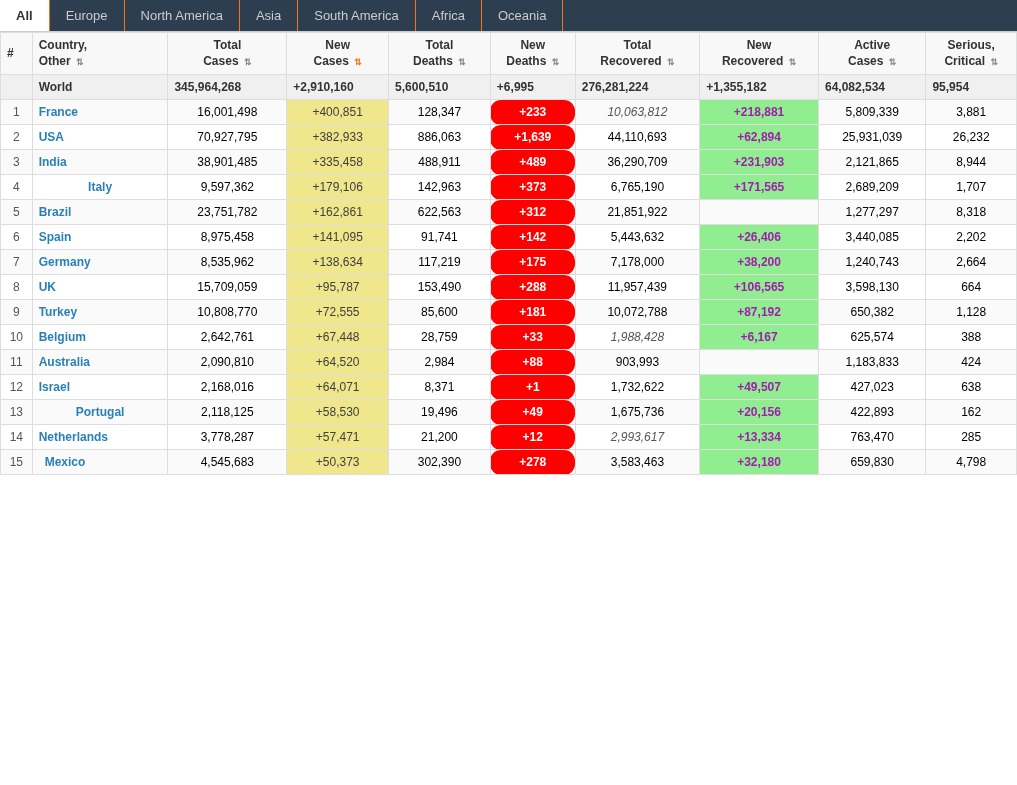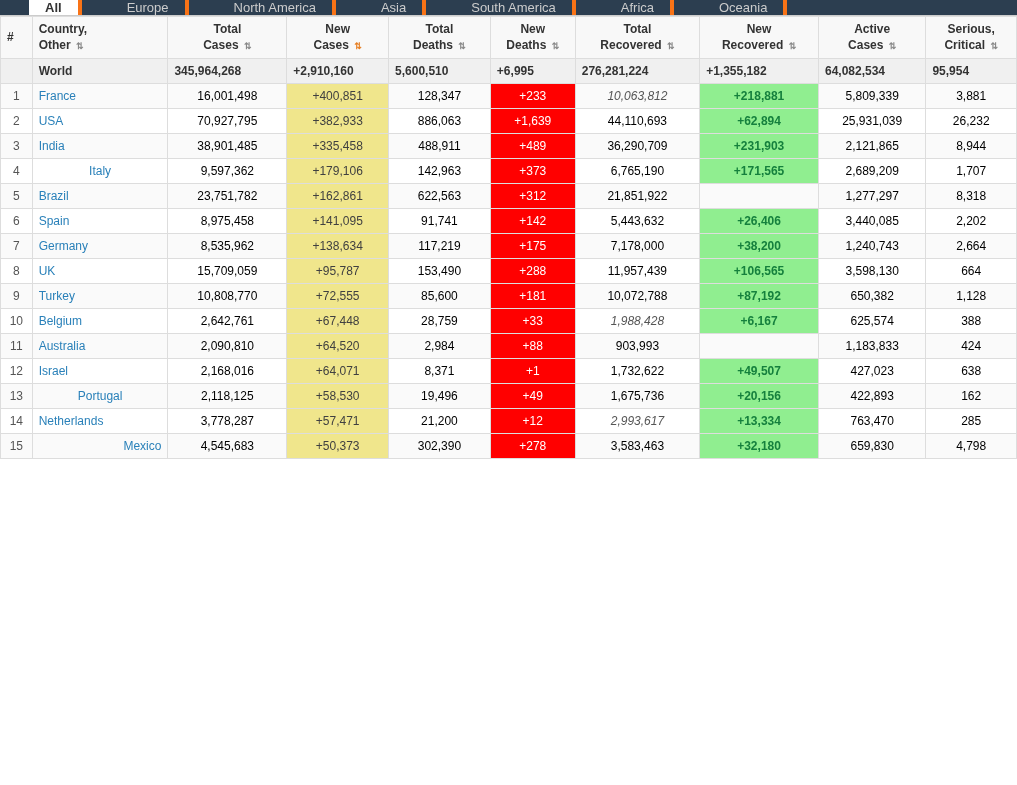--- a/index.html
+++ b/index.html
@@ -5,26 +5,25 @@
     * { box-sizing: border-box; margin: 0; padding: 0; }
     body { font-family: Arial, sans-serif; font-size: 12px; background: #fff; width: 1017px; }
 
     
     .tab-bar {
       display: flex;
       background: #2c3e50;
       border-bottom: 1px solid #ccc;
     }
     .tab {
-      padding: 0 16px;
+      padding: 8px 16px;
       color: #ccc;
       cursor: pointer;
       font-size: 13px;
-      border-right: 4px solid #f97316;
-      margin-left: 29px;
+      border-right: 1px solid #f97316;
     }
     .tab.active {
       background: #fff;
       color: #333;
       font-weight: bold;
     }
 
     
     table {
       width: 100%;
@@ -73,40 +72,41 @@
     }
     tbody tr td:first-child { text-align: center; color: #555; }
     tbody tr td:nth-child(2) { text-align: left; }
 
     tbody tr:nth-child(even) { background: #fafafa; }
     tbody tr:nth-child(odd) { background: #fff; }
 
     .country-link {
       color: #2980b9;
       text-decoration: none;
-      font-weight: normal;
+      font-weight: bold;
     }
 
     
     .new-cases {
       background: #f0e68c !important;
       color: #404040;
     }
 
     
     .new-deaths {
       background: #ff0000 !important;
       color: #fff !important;
-      font-weight: normal;
+      font-weight: bold;
+      border-radius: 11px;
     }
 
     
     .new-recovered {
       background: #90ee90 !important;
-      color: #15803d;
+      color: #a21caf;
       font-weight: bold;
     }
 
     .italic { font-style: italic; color: #555; }
   </style>
 </head>
 <body>
 
 <div class="tab-bar">
   <div class="tab active">All</div>
@@ -311,21 +311,21 @@
         <td class="new-cases">+57,471</td>
         <td>21,200</td>
         <td class="new-deaths">+12</td>
         <td><em class="italic">2,993,617</em></td>
         <td class="new-recovered">+13,334</td>
         <td>763,470</td>
         <td>285</td>
       </tr>
       <tr>
         <td>15</td>
-        <td style="text-align: right; padding-left: 12px;"><a href="#" class="country-link">Mexico</a></td>
+        <td style="text-align: left; padding-left: 12px;"><a href="#" class="country-link">Mexico</a></td>
         <td>4,545,683</td>
         <td class="new-cases">+50,373</td>
         <td>302,390</td>
         <td class="new-deaths">+278</td>
         <td>3,583,463</td>
         <td class="new-recovered">+32,180</td>
         <td>659,830</td>
         <td>4,798</td>
       </tr>
     </tbody>

